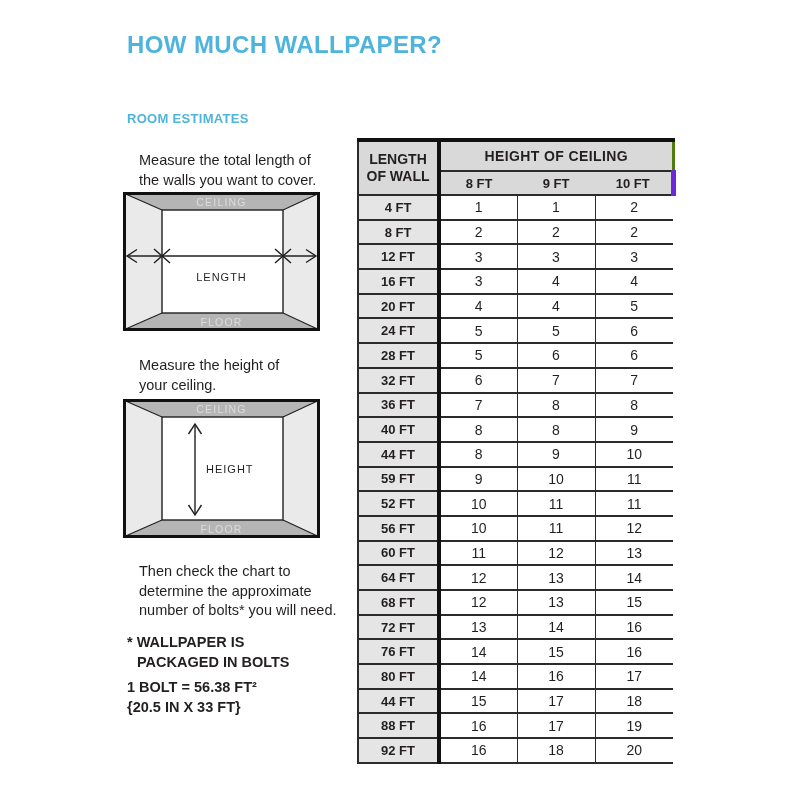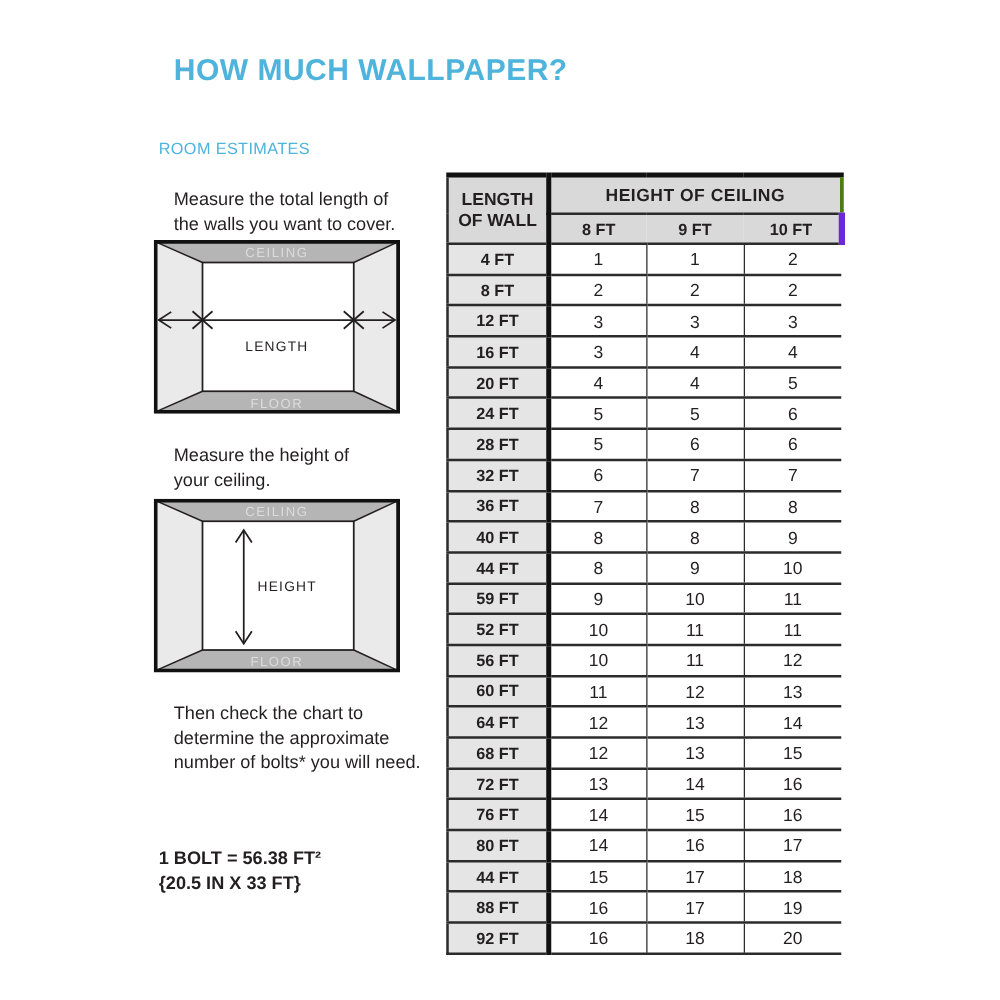--- a/index.html
+++ b/index.html
@@ -9,29 +9,29 @@
     background: #ffffff;
     font-family: "Liberation Sans", sans-serif;
     color: #231f20;
     position: relative;
     overflow: hidden;
   }
   .page { position: absolute; inset: 0; }
 
   .title {
     position: absolute; left: 127px; top: 31px;
-    margin: 12px;
+    margin: 0;
     font-size: 24px; font-weight: bold;
     letter-spacing: 0.4px;
     color: #4fb4dc;
   }
 
   .section-heading {
     position: absolute;
-    font-size: 13px; font-weight: normal;
+    font-size: 13px; font-weight: bold;
     letter-spacing: 0.3px;
     color: #4fb4dc;
   }
   .heading-room { left: 127px; top: 111px; }
   .heading-table { left: 357px; top: 111px; width: 315px; text-align: center; }
 
   .body-text {
     position: absolute; left: 127px;
     margin: 12px;
     font-size: 14.5px; line-height: 19.5px;
@@ -178,20 +178,24 @@
       <polyline points="65.5,35 72,25 78.5,35"></polyline>
       <polyline points="65.5,106 72,116 78.5,106"></polyline>
     </g>
     <text class="measure-label" x="83" y="74" text-anchor="start">HEIGHT</text>
   </svg>
 
   <p class="body-text step3">Then check the chart to
 determine the approximate
 number of bolts* you will need.</p>
 
+  <div class="footnote">
+    <div>* WALLPAPER IS</div>
+    <div class="indent">PACKAGED IN BOLTS</div>
+  </div>
 
   <div class="bolt-spec">
     <div>1 BOLT = 56.38 FT²</div>
     <div>{20.5 IN X 33 FT}</div>
   </div>
 
 
   <table class="bolt-table">
     <colgroup>
       <col class="c-label">

